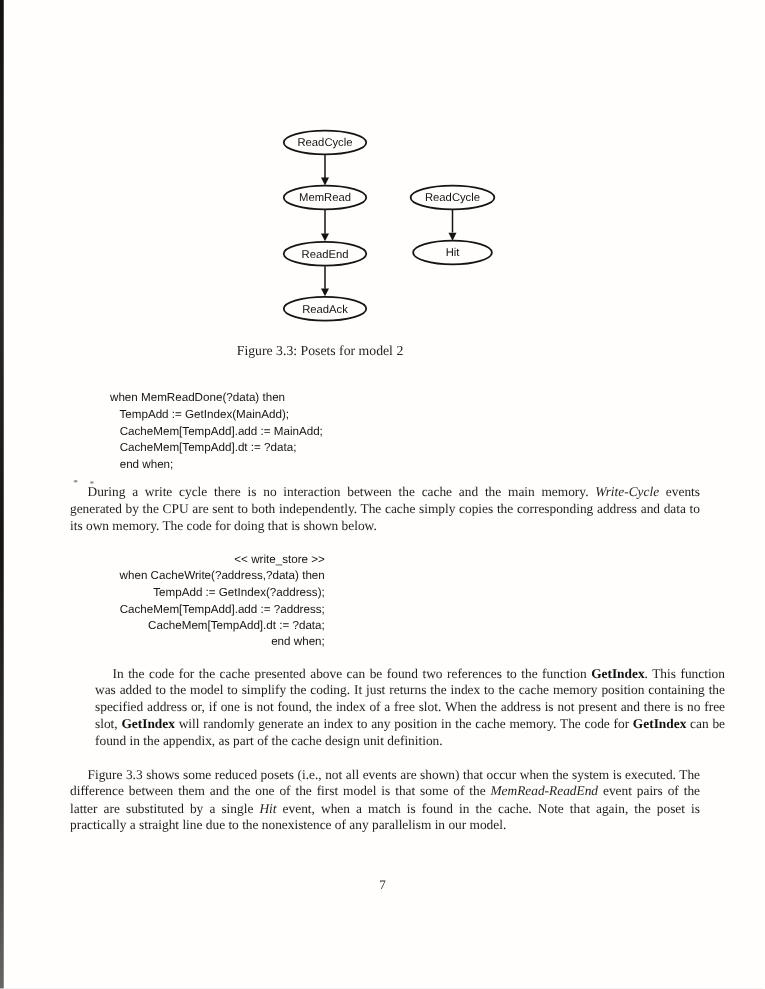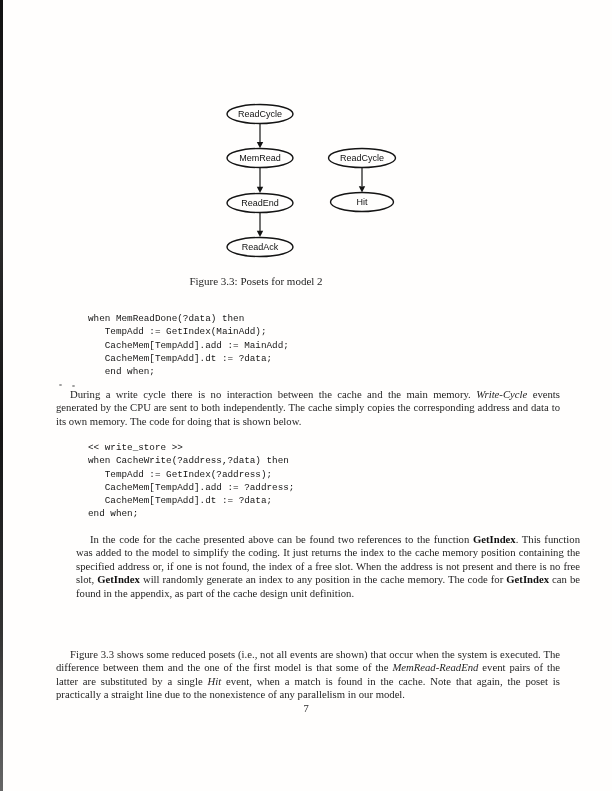--- a/index.html
+++ b/index.html
@@ -45,41 +45,41 @@
     left: 0; top: 274px;
     width: 512px;
     text-align: center;
     font-size: 11px;
     line-height: 14px;
   }
   .code {
     position: absolute;
     left: 88px;
     margin: 0;
-    font-family: Liberation Mono, monospace;
+    font-family: Liberation Sans, sans-serif;
     font-size: 9.3px;
     line-height: 13.3px;
     color: #141414;
     white-space: pre;
   }
   .code1 { top: 312px; }
-  .code2 { top: 441px; }
+  .code2 { top: 441px; text-align: right; }
   .para {
     position: absolute;
     left: 56px;
     width: 504px;
     margin: 0;
     font-size: 10.7px;
     line-height: 13.4px;
     text-align: justify;
     text-indent: 14px;
   }
   .p1 { top: 388px; }
   .p2 { top: 533px; margin-left: 20px; }
-  .p3 { top: 648px; }
+  .p3 { top: 614px; }
   .para em { font-style: italic; }
   .para strong { font-weight: bold; color: #101010; }
   .pageno {
     position: absolute;
     left: 0; top: 703px;
     width: 612px;
     text-align: center;
     font-size: 10.5px;
     color: #2a2a2a;
   }

